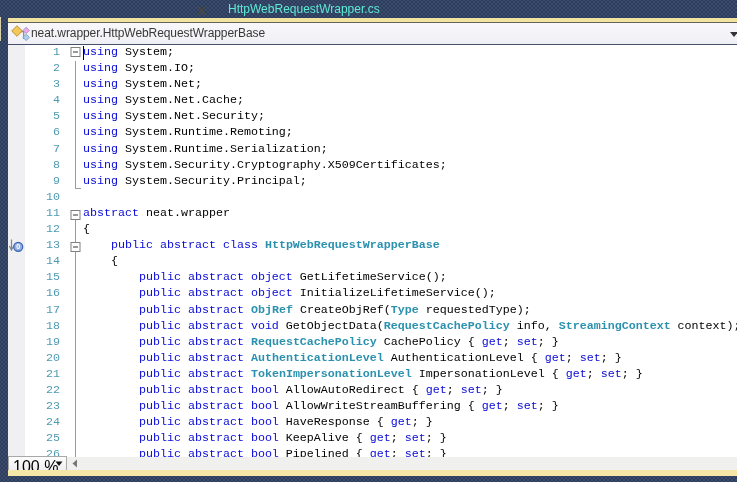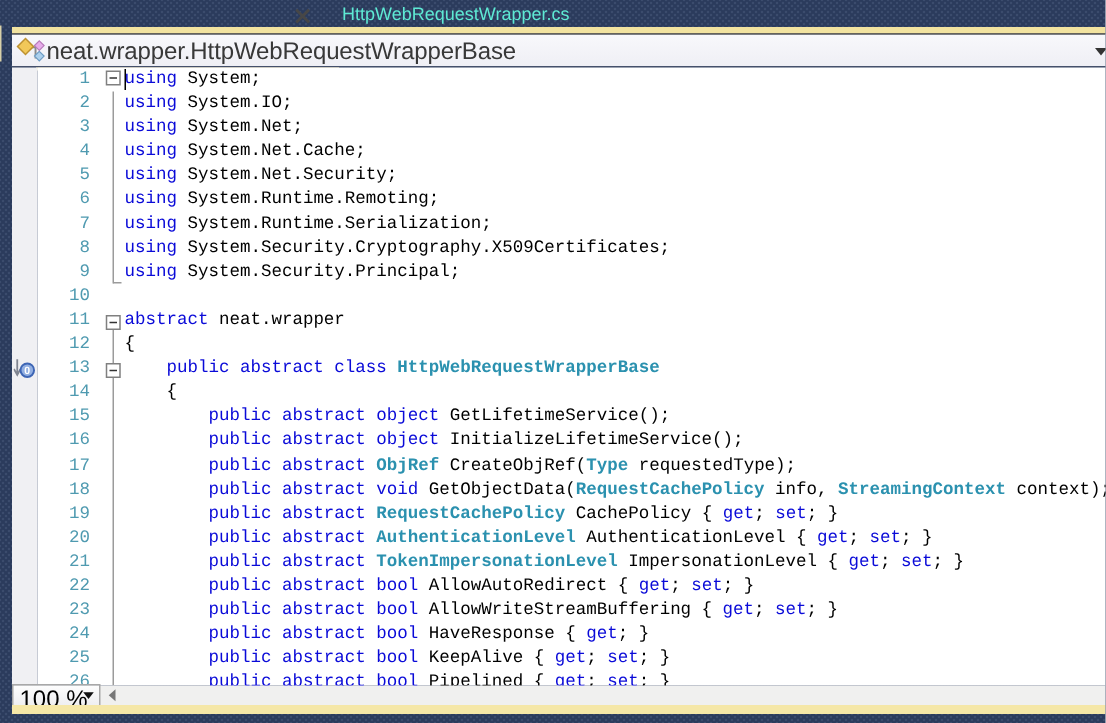--- a/index.html
+++ b/index.html
@@ -11,21 +11,21 @@
 #yellowline{position:absolute;left:8px;top:18px;width:729px;height:4px;background:#F2E3A0;}
 #tab1{position:absolute;left:24px;top:0;width:202px;height:22px;
   background:linear-gradient(180deg,#FCF6DE 0%,#FAF0C8 55%,#F5E5A6 100%);
   border-radius:2px 2px 0 0;margin-top:25px;}
 #tab1 .t{position:absolute;left:6px;top:2px;font-size:11.8px;color:#000;letter-spacing:0;white-space:nowrap;}
 #tab2t{position:absolute;left:228px;top:2px;font-size:12px;color:#5eead4;letter-spacing:0;white-space:nowrap;}
 
 #bc{position:absolute;left:8px;top:22px;width:729px;height:23px;
   background:linear-gradient(180deg,#F8F8FB 0%,#EFEFF5 100%);
   border-top:1px solid #65635B;border-bottom:1px solid #45506B;box-sizing:border-box;}
-#bctext{position:absolute;left:31px;top:26px;font-size:16px;color:#383838;letter-spacing:-0.08px;white-space:nowrap;}
+#bctext{position:absolute;left:31px;top:26px;font-size:12px;color:#383838;letter-spacing:-0.08px;white-space:nowrap;}
 
 #margin{position:absolute;left:8px;top:45px;width:17px;height:412px;background:#F0F0F3;}
 #white{position:absolute;left:25px;top:45px;width:712px;height:412px;background:#FFF;}
 pre{margin:0;font-family:"Liberation Mono",monospace;font-size:11.67px;line-height:16.1px;}
 #nums{position:absolute;left:25px;top:44px;width:35px;text-align:right;color:#4F9AB0;}
 #code{position:absolute;left:83px;top:44px;color:#000;}
 #code i{color:#0A0AD8;font-style:normal}
 #code b{color:#2B91AF;font-weight:bold}
 #caret{position:absolute;left:82.5px;top:46px;width:1.5px;height:14px;background:#000;}
 

